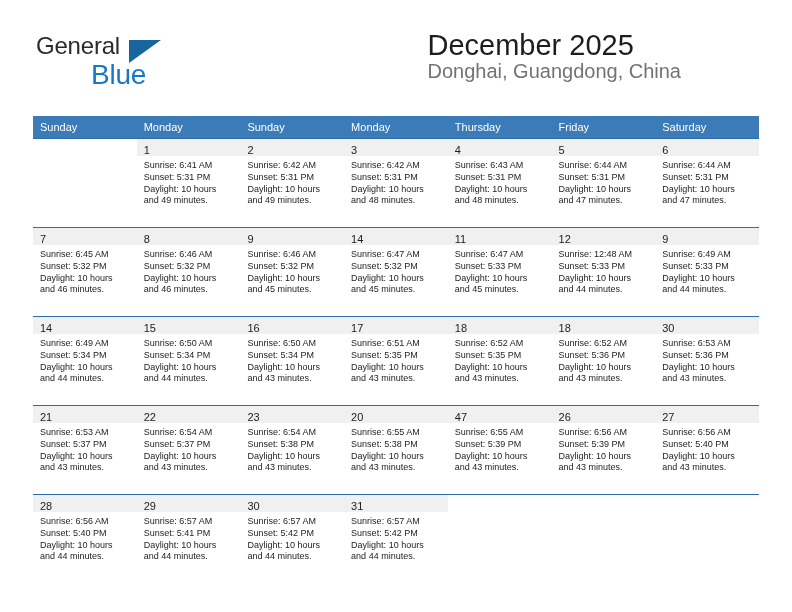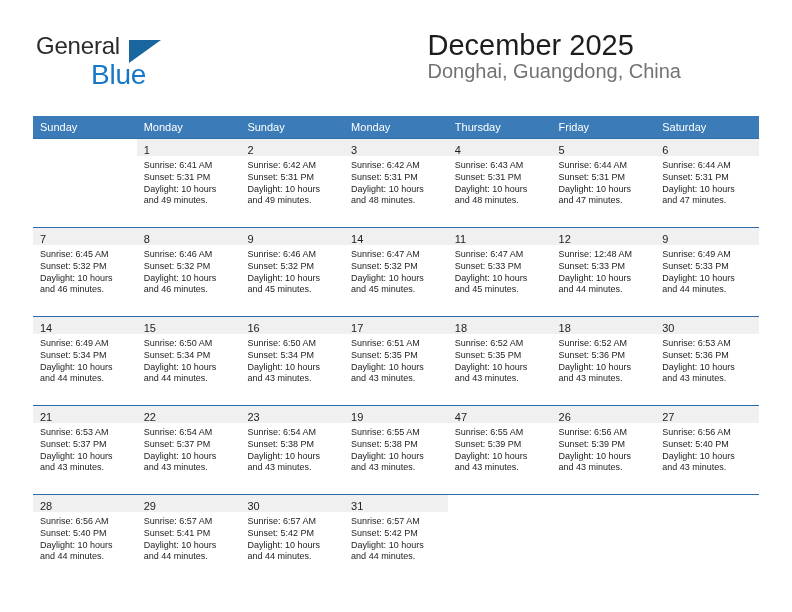--- a/index.html
+++ b/index.html
@@ -450,21 +450,21 @@
               <div class="details">
                 <div>Sunrise: 6:54 AM</div>
                 <div>Sunset: 5:38 PM</div>
                 <div>Daylight: 10 hours</div>
                 <div>and 43 minutes.</div>
               </div>
             </div>
           </td>
           <td>
             <div class="daycell">
-              <div class="daynum-band"><span class="daynum">19</span></div>
+              <div class="daynum-band"><span class="daynum">20</span></div>
               <div class="details">
                 <div>Sunrise: 6:55 AM</div>
                 <div>Sunset: 5:38 PM</div>
                 <div>Daylight: 10 hours</div>
                 <div>and 43 minutes.</div>
               </div>
             </div>
           </td>
           <td>
             <div class="daycell">

